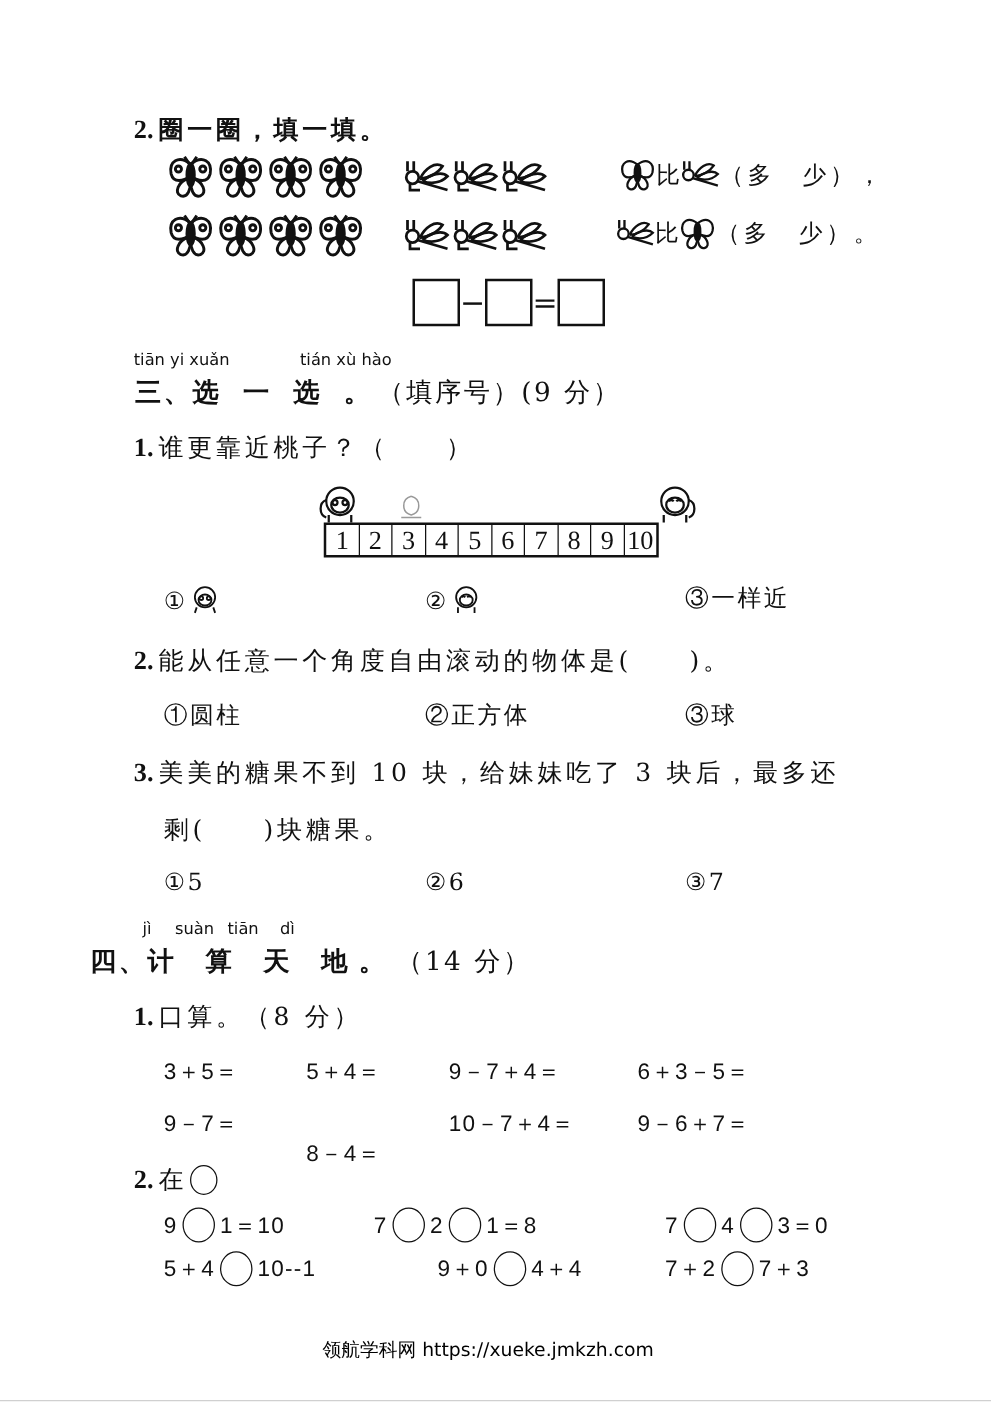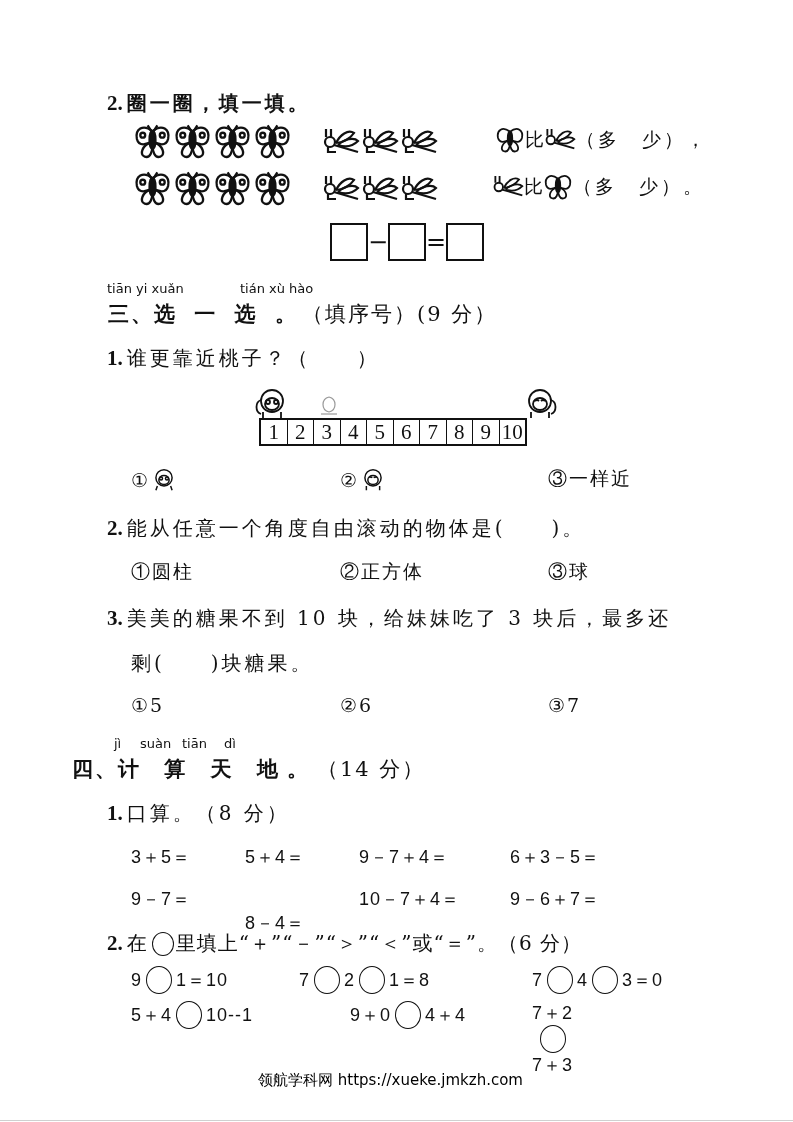--- a/index.html
+++ b/index.html
@@ -372,21 +372,20 @@
 <div class="abs math" style="left:510px;top:845px;">6＋3－5＝</div>
 <div class="abs math" style="left:131px;top:887px;">9－7＝</div>
 <div class="abs math" style="left:245px;top:911px;">8－4＝</div>
 <div class="abs math" style="left:359px;top:887px;">10－7＋4＝</div>
 <div class="abs math" style="left:510px;top:887px;">9－6＋7＝</div>
 
 <div class="abs qtitle" style="left:107px;top:930px;display:flex;align-items:center;">
   <b class="num">2.</b>
     <span>在</span>
     <span class="circle" style="width:20px;height:22px;margin:0 2px;"></span>
-    <span style="letter-spacing:1px;">里填上“＋”“－”“＞”“＜”或“＝”。（6 分）</span>
 </div>
 
 <div class="abs math" style="left:131px;top:966px;display:flex;align-items:center;">
   <span>9</span>
     <span class="circle"></span>
     <span>1＝10</span>
 </div>
 <div class="abs math" style="left:299px;top:966px;display:flex;align-items:center;">
   <span>7</span>
     <span class="circle"></span>
@@ -405,20 +404,20 @@
 <div class="abs math" style="left:131px;top:1001px;display:flex;align-items:center;">
   <span>5＋4</span>
     <span class="circle"></span>
     <span>10--1</span>
 </div>
 <div class="abs math" style="left:350px;top:1001px;display:flex;align-items:center;">
   <span>9＋0</span>
     <span class="circle"></span>
     <span>4＋4</span>
 </div>
-<div class="abs math" style="left:532px;top:1001px;display:flex;align-items:center;flex-direction:column;">
+<div class="abs math" style="left:532px;top:1001px;display:flex;align-items:center;">
   <span>7＋2</span>
     <span class="circle"></span>
     <span>7＋3</span>
 </div>
 
 <div class="abs footer" style="left:258px;top:1071px;">领航学科网 https://xueke.jmkzh.com</div>
 <div class="bottom-rule"></div>
 
 </body></html>

